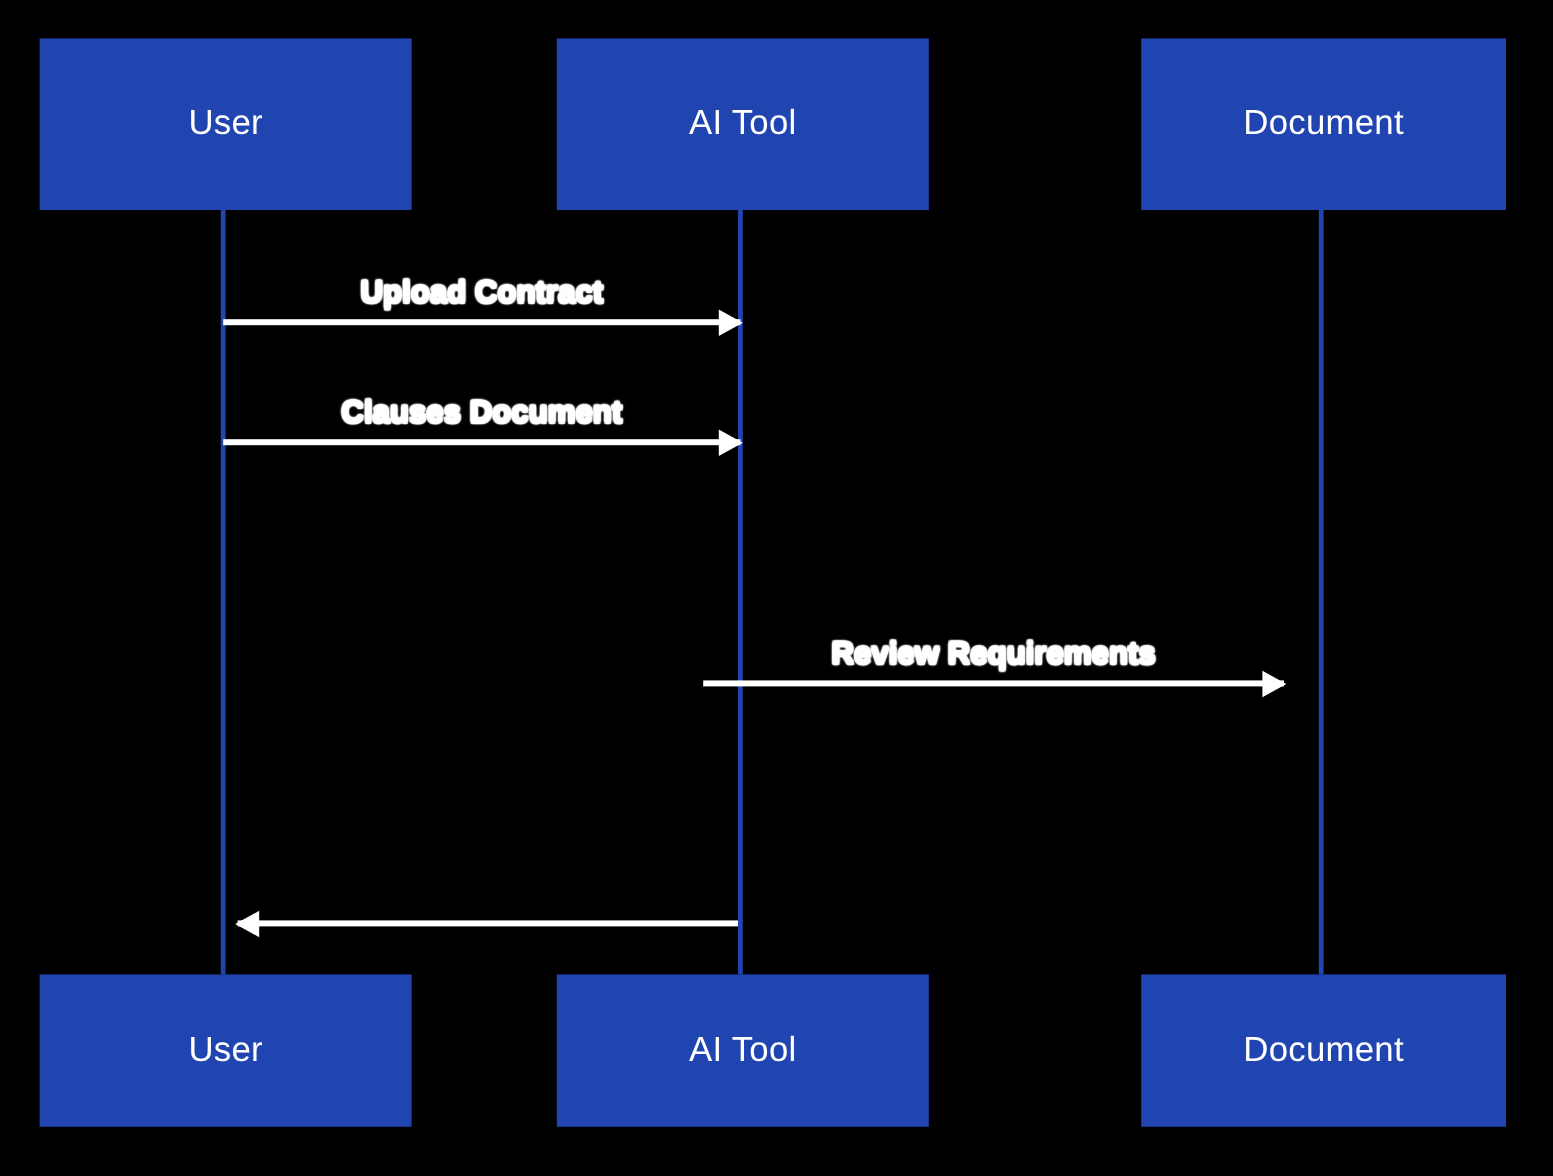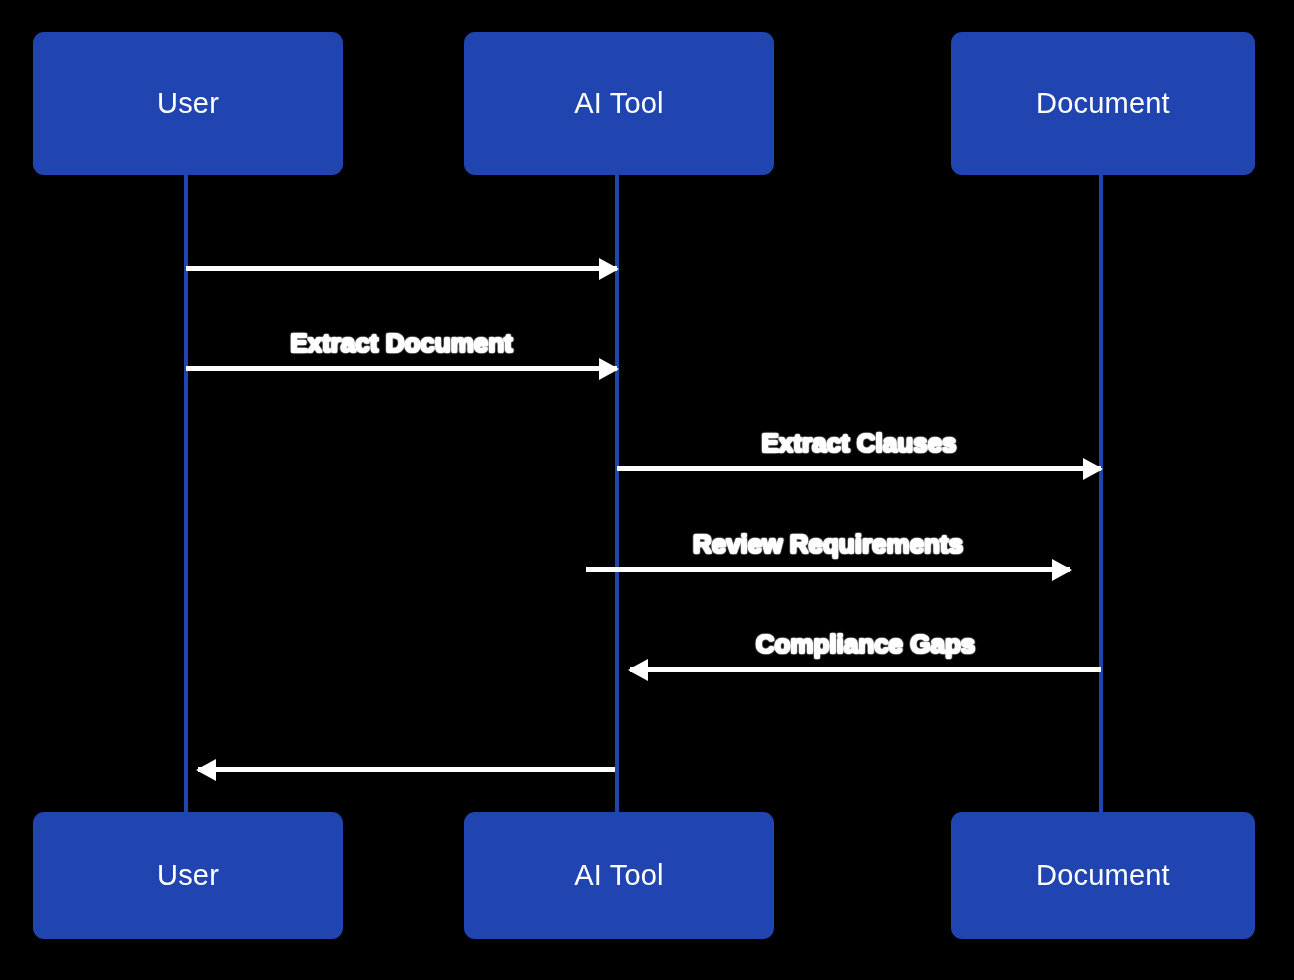--- a/index.html
+++ b/index.html
@@ -21,21 +21,20 @@
     position: absolute;
     display: flex;
     align-items: center;
     justify-content: center;
     background: #2044B0;
     color: #ffffff;
     font-size: 29px;
     font-weight: 400;
     letter-spacing: 0.2px;
     box-sizing: border-box;
-    border-radius: 11px;
   }
 
   
   .lifeline {
     position: absolute;
     width: 4px;
     background: #2044B0;
   }
 
   
@@ -97,47 +96,38 @@
   </div>
   <div class="participant" style="left:951px; top:32px; width:304px; height:143px;">
     <span>Document</span>
   </div>
 
   <div class="lifeline" style="left:184px; top:175px; height:637px;"></div>
   <div class="lifeline" style="left:615px; top:175px; height:637px;"></div>
   <div class="lifeline" style="left:1099px; top:175px; height:637px;"></div>
 
   <div class="message" style="left:186px; top:207px; width:431px;">
+    <div class="msg-label">Upload Contract</div>
     <div class="msg-line"></div>
     <div class="arrow-head arrow-right"></div>
   </div>
 
   <div class="message" style="left:186px; top:307px; width:431px;">
-    <div class="msg-label">Extract Document</div>
+    <div class="msg-label">Clauses Document</div>
     <div class="msg-line"></div>
     <div class="arrow-head arrow-right"></div>
   </div>
 
-  <div class="message" style="left:617px; top:407px; width:484px;">
-    <div class="msg-label">Extract Clauses</div>
-    <div class="msg-line"></div>
-    <div class="arrow-head arrow-right"></div>
-  </div>
 
   <div class="message" style="left:586px; top:508px; width:484px;">
     <div class="msg-label">Review Requirements</div>
     <div class="msg-line"></div>
     <div class="arrow-head arrow-right"></div>
   </div>
 
-  <div class="message" style="left:630px; top:608px; width:471px;">
-    <div class="msg-label">Compliance Gaps</div>
-    <div class="msg-line"></div>
-    <div class="arrow-head arrow-left"></div>
-  </div>
 
   <div class="message" style="left:198px; top:708px; width:417px;">
     <div class="msg-line"></div>
     <div class="arrow-head arrow-left"></div>
   </div>
 
   <div class="participant" style="left:33px; top:812px; width:310px; height:127px;">
     <span>User</span>
   </div>
   <div class="participant" style="left:464px; top:812px; width:310px; height:127px;">

